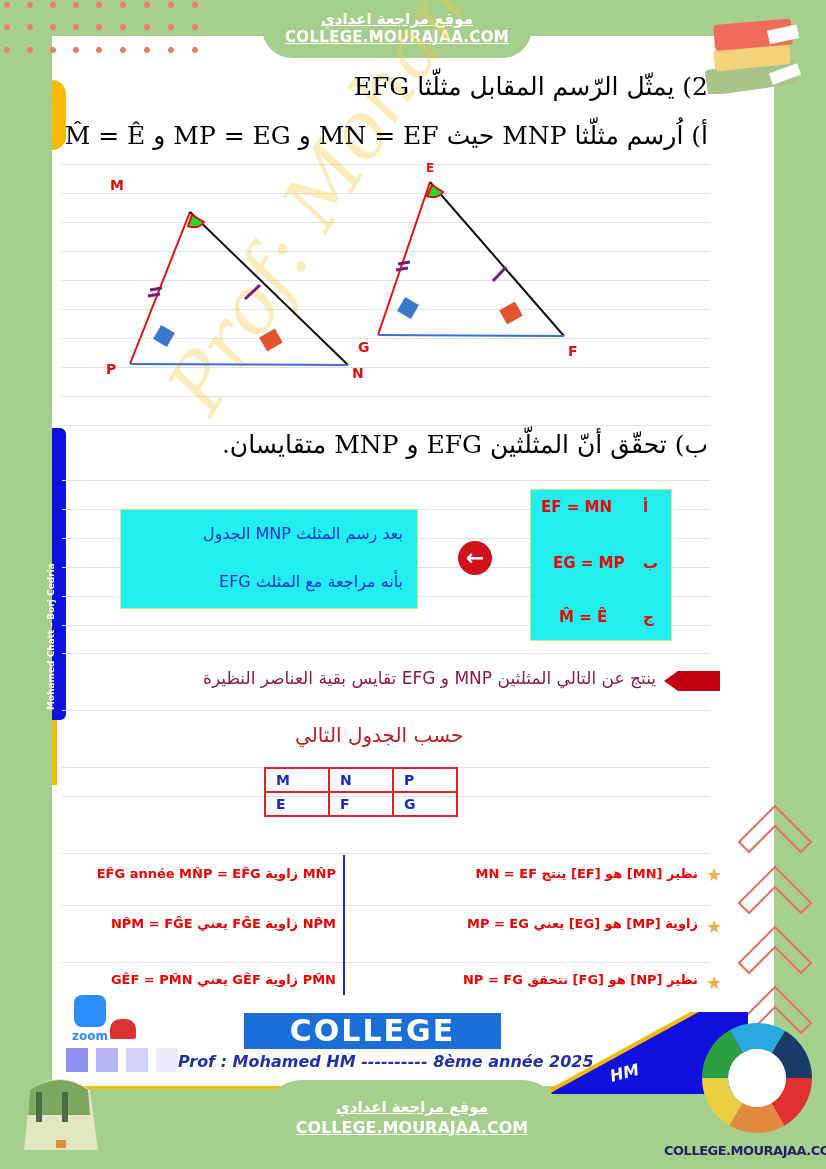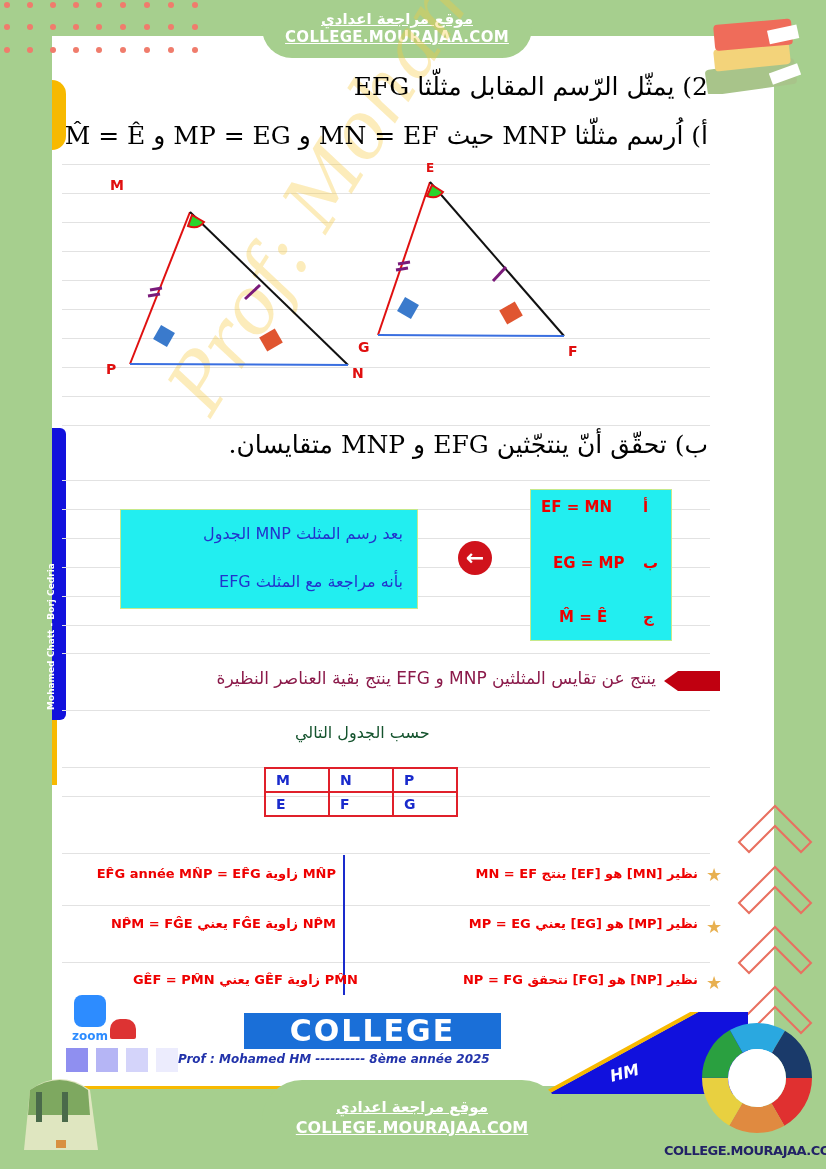--- a/index.html
+++ b/index.html
@@ -17,30 +17,30 @@
   .side-banner{position:absolute;left:52px;top:428px;width:14px;height:292px;background:#1111dd;border-radius:0 6px 6px 0;}
   .side-banner-text{position:absolute;left:46px;top:710px;transform:rotate(-90deg);transform-origin:left top;color:#fff;font-size:9px;font-weight:bold;white-space:nowrap;width:280px;}
   .yellow-strip{position:absolute;left:52px;top:720px;width:5px;height:65px;background:#f7b900;}
   .q-line{position:absolute;right:118px;direction:rtl;color:#000000;font-family:"DejaVu Serif",serif;font-size:25px;white-space:nowrap;}
   .cyan-box{position:absolute;background:#22eef0;border:1px solid #c6e98a;}
   .cyan-box .line{direction:rtl;color:#2233cc;font-size:16px;position:absolute;right:14px;white-space:nowrap;}
   .eq-line{position:absolute;color:#e00;font-size:15px;font-weight:bold;white-space:nowrap;}
   .red-arrow{position:absolute;left:458px;top:541px;width:34px;height:34px;border-radius:50%;background:#d0121b;color:#fff;font-size:22px;line-height:34px;text-align:center;font-weight:bold;}
   .maroon-pointer{position:absolute;left:664px;top:671px;width:56px;height:20px;}
   .result-text{position:absolute;right:170px;top:668px;direction:rtl;color:#8b1a4a;font-size:17px;white-space:nowrap;}
-  .result-text2{position:absolute;left:295px;top:723px;direction:rtl;color:#14532d;font-size:16px;white-space:nowrap;}
+  .result-text2{position:absolute;left:295px;top:723px;direction:rtl;color:#b91c1c;font-size:20px;white-space:nowrap;}
   table.corr{position:absolute;left:264px;top:767px;border-collapse:collapse;}
   table.corr td{border:2px solid #e0202a;width:52px;height:22px;color:#1a2bcc;font-size:14px;font-weight:bold;padding:0 0 0 10px;}
   table.corr td + td{border-left:2px solid #1a2bcc;}
   .pair-line{position:absolute;color:#e00;font-size:13px;font-weight:bold;white-space:nowrap;direction:rtl;}
   .star{position:absolute;color:#e8b050;font-size:18px;}
   .vline{position:absolute;left:343px;top:855px;width:2px;height:140px;background:#1a2bcc;}
   .chev{position:absolute;left:735px;width:80px;height:70px;}
   .zoom-banner{position:absolute;left:244px;top:1013px;width:257px;height:36px;background:#1a6fd8;color:#fff;font-size:30px;font-weight:bold;text-align:center;line-height:36px;letter-spacing:2px;}
-  .prof-line{position:absolute;left:178px;top:1052px;color:#2233aa;font-size:12px;font-weight:bold;font-style:italic;white-space:nowrap;}
+  .prof-line{position:absolute;left:178px;top:1052px;color:#2233aa;font-size:16px;font-weight:bold;font-style:italic;white-space:nowrap;}
   .yellow-under{position:absolute;left:52px;top:1086px;width:480px;height:3px;background:#f7b900;}
   .squares{position:absolute;left:66px;top:1048px;}
   .sq{position:absolute;width:22px;height:24px;}
   .blue-wing{position:absolute;left:548px;top:1012px;width:200px;height:82px;}
   .tab-bottom{position:absolute;left:262px;top:1080px;width:300px;height:89px;background:#a6cf8e;border-radius:40px 40px 0 0;text-align:center;color:#fff;}
   .tab-bottom .ar{font-size:15px;font-weight:bold;margin-top:18px;text-decoration:underline;}
   .tab-bottom .en{font-size:16px;font-weight:bold;text-decoration:underline;margin-top:2px;}
   .brand-bottom{position:absolute;left:664px;top:1143px;color:#222266;font-size:13px;font-weight:bold;letter-spacing:-0.5px;}
   .ring{position:absolute;left:702px;top:1023px;width:110px;height:110px;}
   .books{position:absolute;left:700px;top:12px;width:110px;height:82px;}
@@ -162,42 +162,42 @@
     <line x1="296" y1="110" x2="308" y2="108" stroke="#7a1a7a" stroke-width="3"></line>
     <line x1="393" y1="121" x2="406" y2="107" stroke="#7a1a7a" stroke-width="3"></line>
     <rect x="300" y="140" width="16" height="16" fill="#3a7acc" transform="rotate(30 308 148)"></rect>
     <rect x="402" y="145" width="18" height="16" fill="#e05530" transform="rotate(-30 411 153)"></rect>
     <text x="326" y="12" fill="#e01010" font-size="12" font-weight="bold">E</text>
     <text x="258" y="192" fill="#e01010" font-size="14" font-weight="bold">G</text>
     <text x="468" y="196" fill="#e01010" font-size="14" font-weight="bold">F</text>
   </g>
 </svg>
 
-<div class="q-line" style="top:430px">ب) تحقّق أنّ ينتجّثين EFG و MNP متقايسان.</div>
+<div class="q-line" style="top:430px">ب) تحقّق أنّ المثلّثين EFG و MNP متقايسان.</div>
 
 <div class="cyan-box" style="left:530px;top:489px;width:140px;height:150px">
   <div class="eq-line" style="left:10px;top:8px">EF = MN</div>
   <div class="eq-line" style="left:112px;top:8px">أ</div>
   <div class="eq-line" style="left:22px;top:64px">EG = MP</div>
   <div class="eq-line" style="left:112px;top:64px">ب</div>
   <div class="eq-line" style="left:28px;top:118px">M̂ = Ê</div>
   <div class="eq-line" style="left:112px;top:118px">ج</div>
 </div>
 
 <div class="red-arrow">←</div>
 
 <div class="cyan-box" style="left:120px;top:509px;width:296px;height:98px">
   <div class="line" style="top:14px">بعد رسم المثلث MNP الجدول</div>
   <div class="line" style="top:62px">بأنه مراجعة مع المثلث EFG</div>
 </div>
 
 <svg class="maroon-pointer" viewBox="0 0 56 20">
   <polygon points="0,10 14,0 56,0 56,20 14,20" fill="#c00010"></polygon>
 </svg>
-<div class="result-text">ينتج عن تقايس المثلثين MNP و EFG ينتج بقية العناصر النظيرة</div>
+<div class="result-text">ينتج عن التالي المثلثين MNP و EFG تقايس بقية العناصر النظيرة</div>
 <div class="result-text2">حسب الجدول التالي</div>
 
 <table class="corr">
   <tbody>
       <tr>
     <td>M</td>
     <td>N</td>
     <td>P</td>
   </tr>
   <tr>
@@ -206,28 +206,28 @@
     <td>G</td>
   </tr>
 </tbody>
   </table>
 
 <div class="star" style="left:706px;top:864px">★</div>
 <div class="star" style="left:706px;top:916px">★</div>
 <div class="star" style="left:706px;top:972px">★</div>
 
 <div class="pair-line" style="right:128px;top:866px">نظير [MN] هو [EF] ينتج MN = EF</div>
-<div class="pair-line" style="right:128px;top:916px">نظير [MP] هو [EG] يعني MP = EG</div>
+<div class="pair-line" style="right:128px;top:916px">زاوية [MP] هو [EG] يعني MP = EG</div>
 <div class="pair-line" style="right:128px;top:972px">نظير [NP] هو [FG] نتحقق NP = FG</div>
 
 <div class="vline"></div>
 
 <div class="pair-line" style="right:490px;top:866px">MN̂P زاوية EF̂G année MN̂P = EF̂G</div>
 <div class="pair-line" style="right:490px;top:916px">NP̂M زاوية FĜE يعني NP̂M = FĜE</div>
-<div class="pair-line" style="right:468px;top:972px">PM̂N زاوية GÊF يعني GÊF = PM̂N</div>
+<div class="pair-line" style="right:490px;top:972px">PM̂N زاوية GÊF يعني GÊF = PM̂N</div>
 
 <svg class="chev" style="top:792px" viewBox="0 0 80 70">
     <path d="M4 50 L40 14 L76 50 L66 60 L40 34 L14 60 Z" fill="none" stroke="#e87060" stroke-width="2"></path>
   </svg>
 <svg class="chev" style="top:853px" viewBox="0 0 80 70">
     <path d="M4 50 L40 14 L76 50 L66 60 L40 34 L14 60 Z" fill="none" stroke="#e87060" stroke-width="2"></path>
   </svg>
 <svg class="chev" style="top:913px" viewBox="0 0 80 70">
     <path d="M4 50 L40 14 L76 50 L66 60 L40 34 L14 60 Z" fill="none" stroke="#e87060" stroke-width="2"></path>
   </svg>

